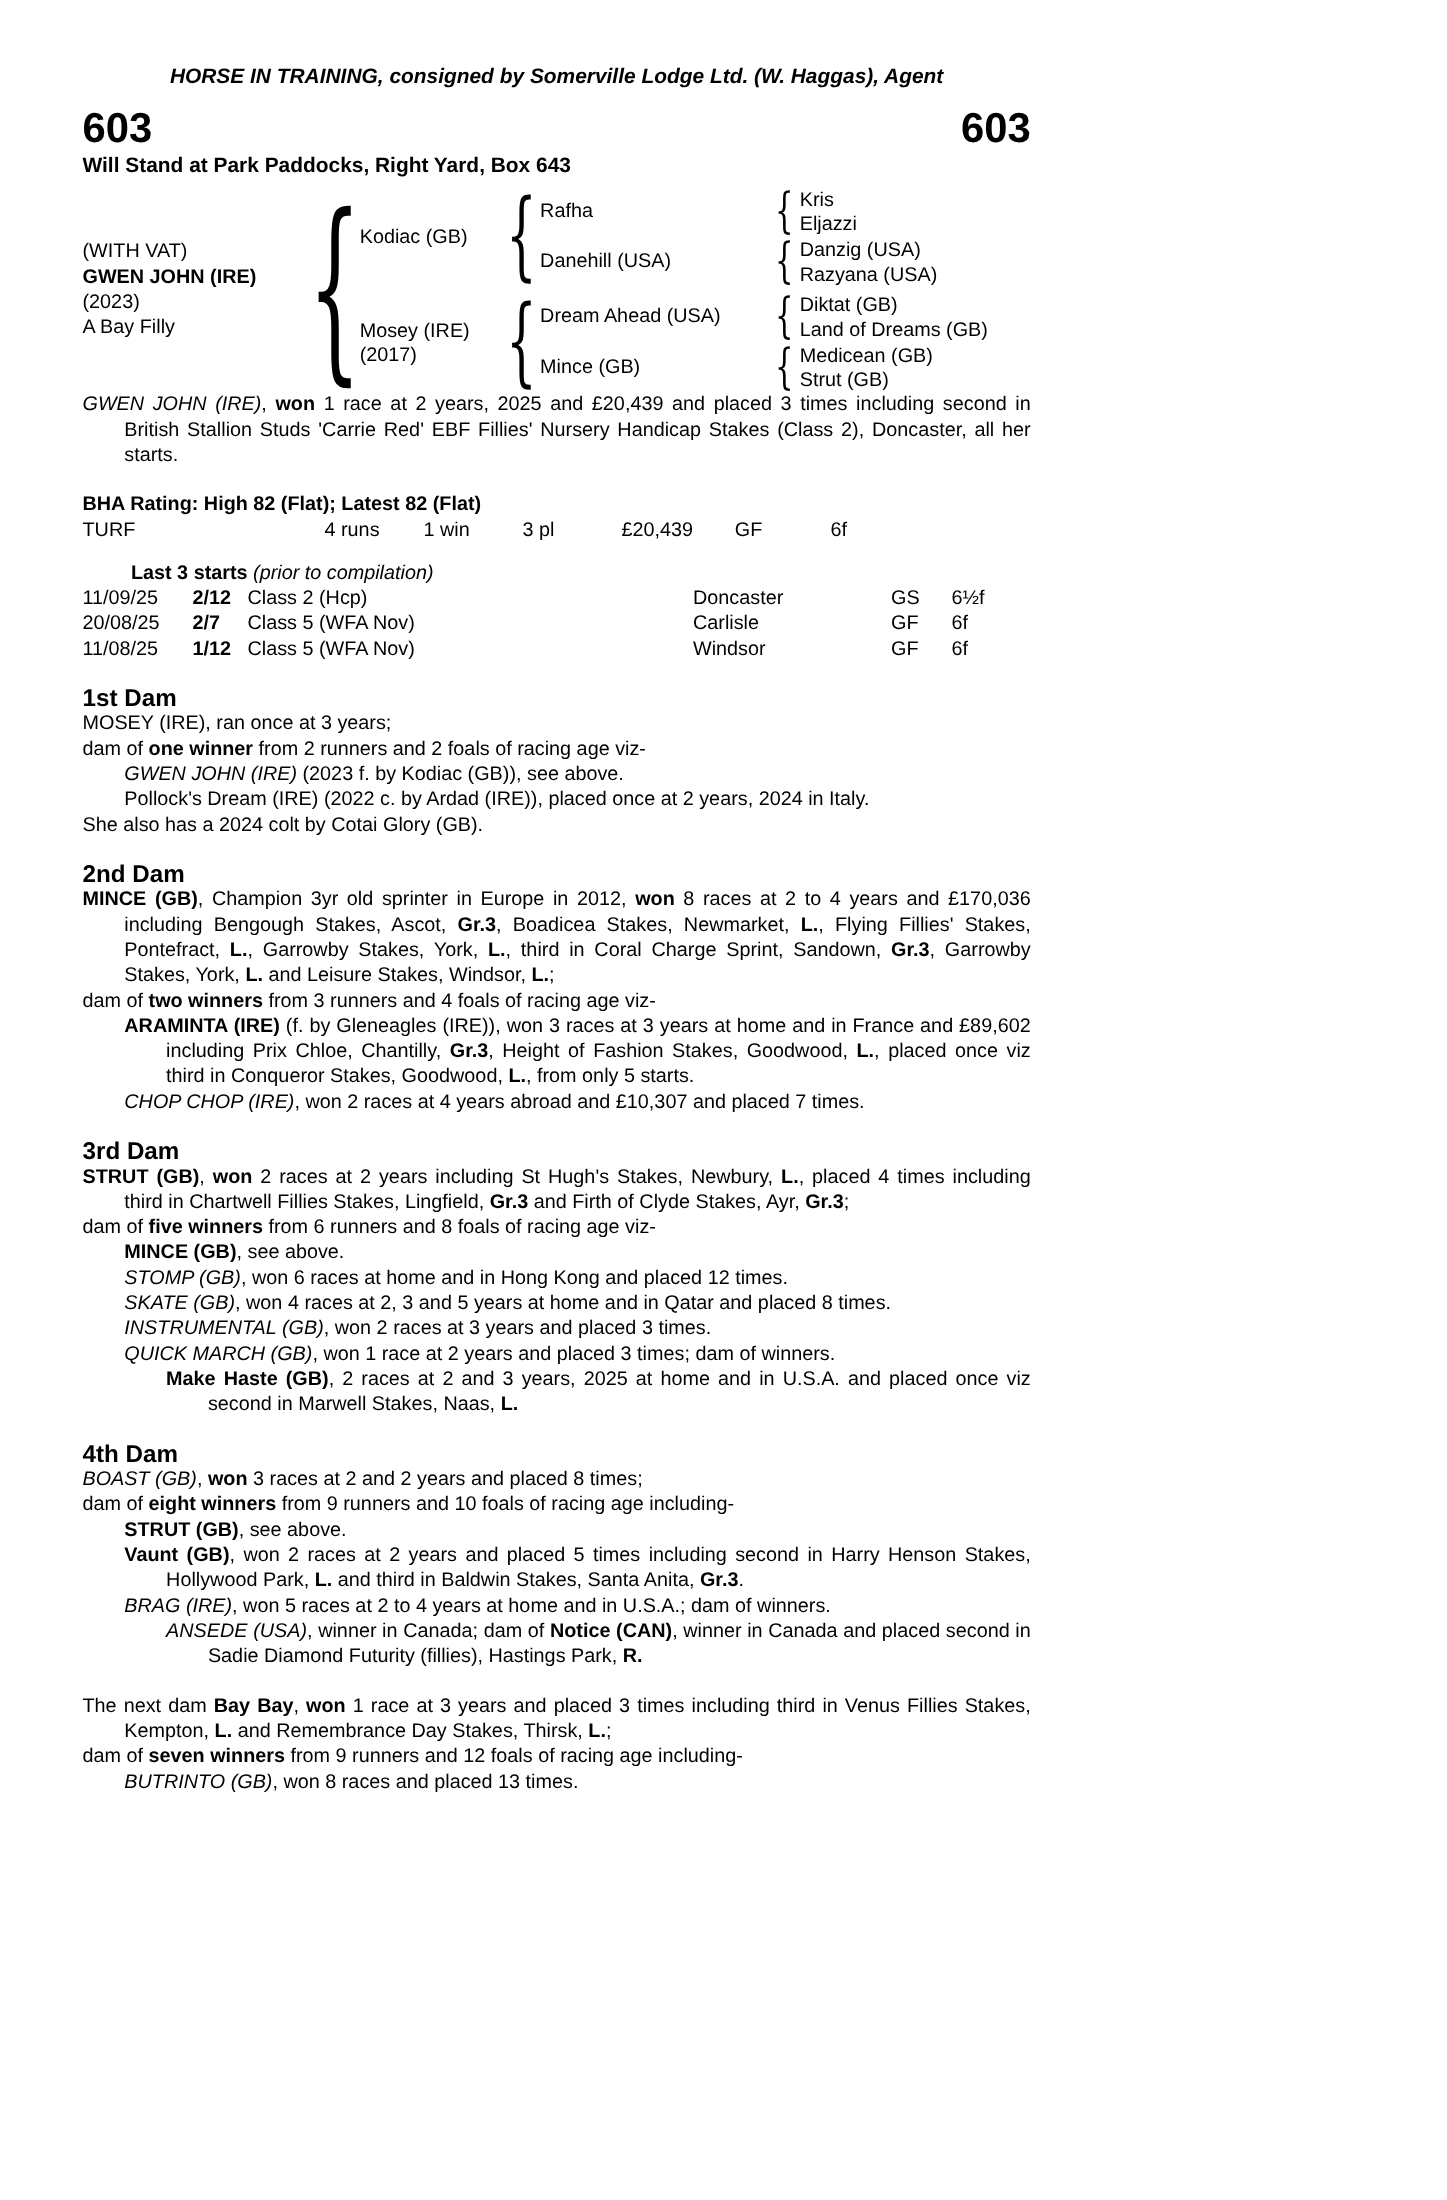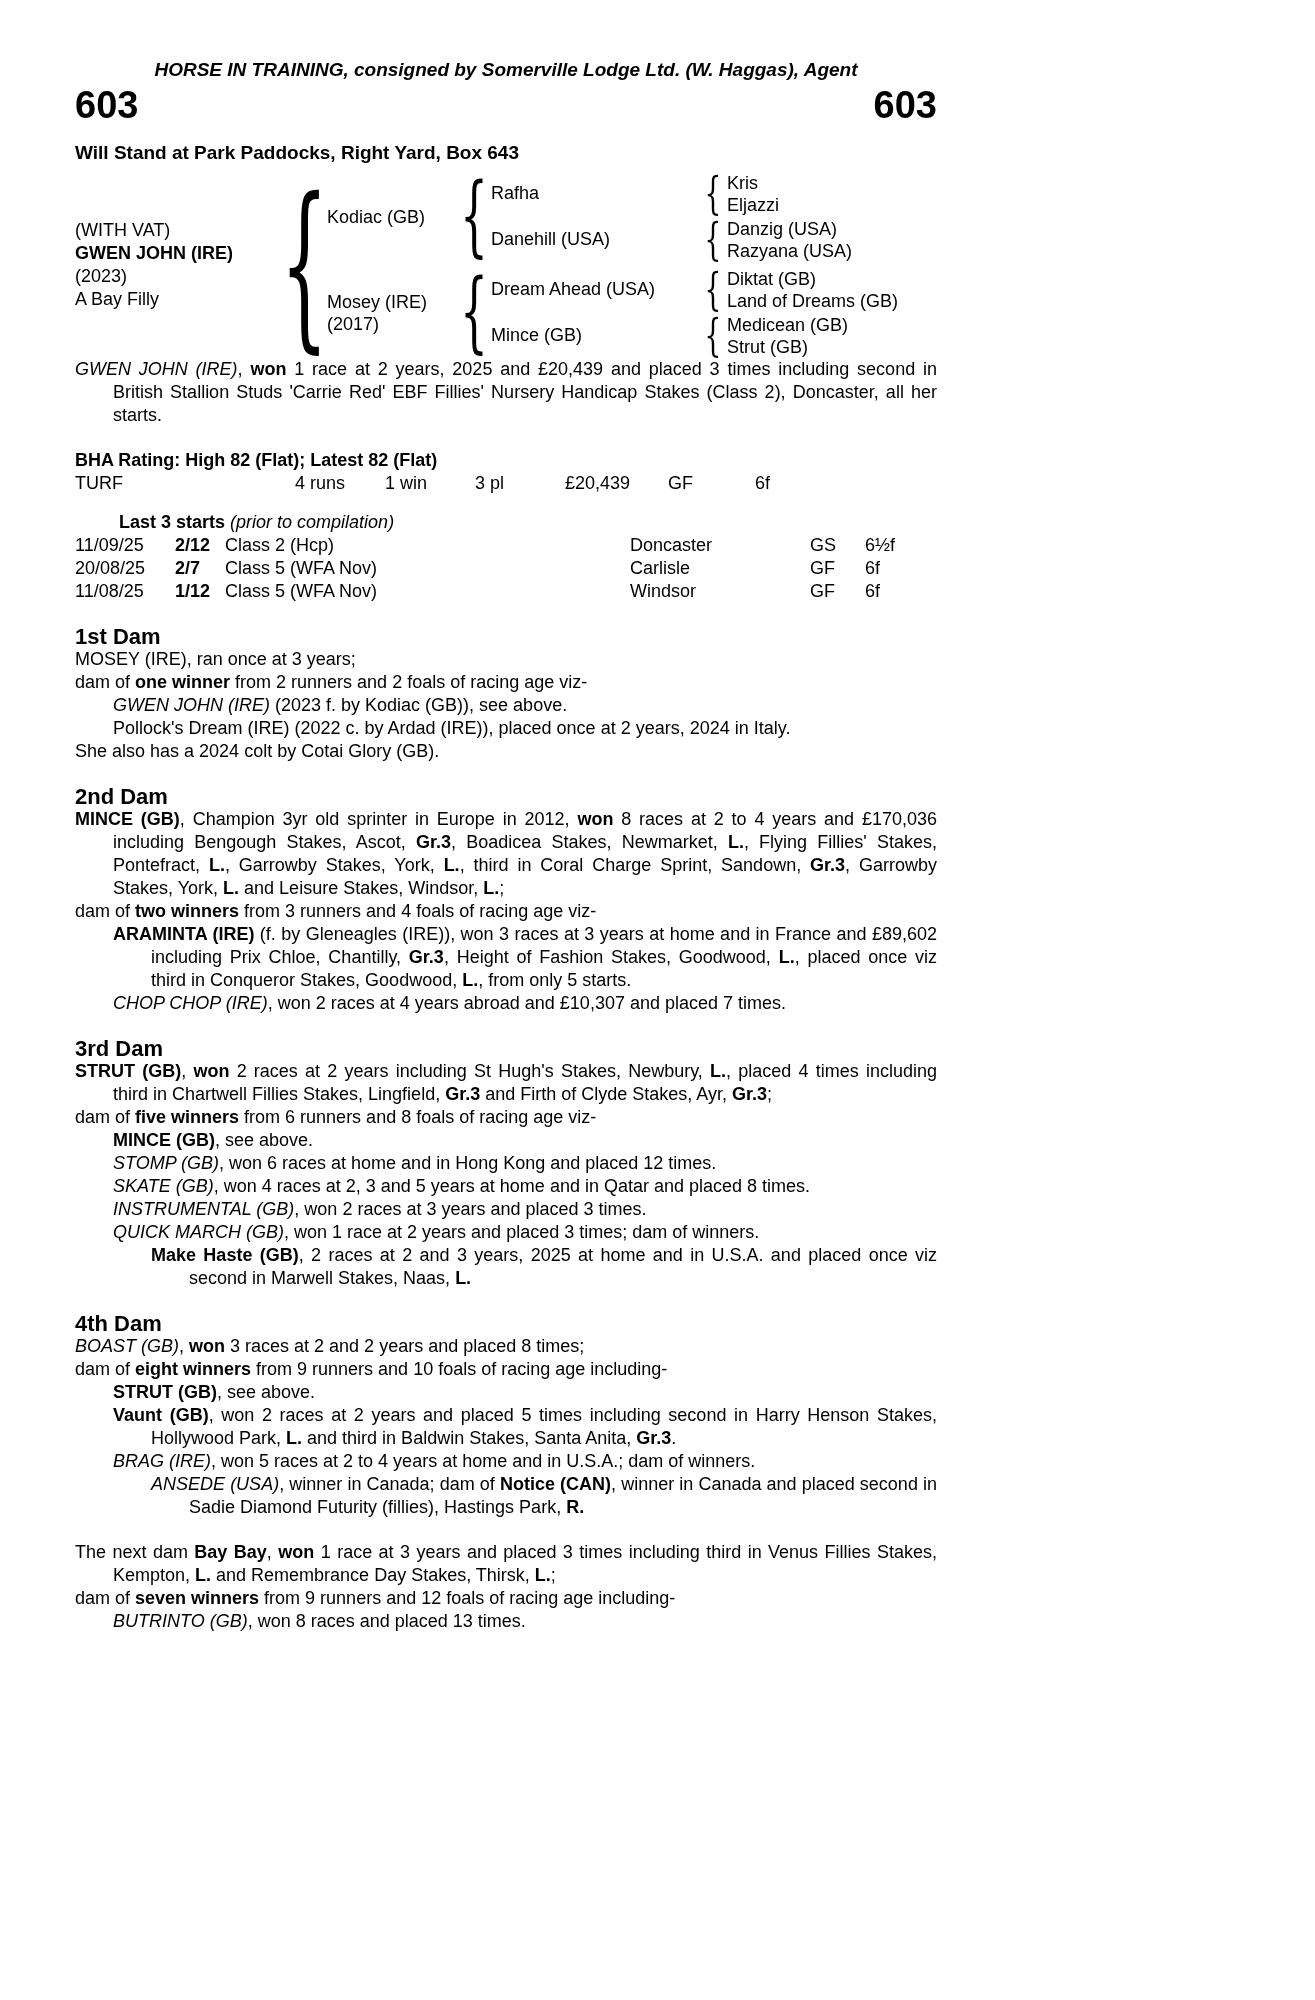--- a/index.html
+++ b/index.html
@@ -26,26 +26,26 @@
     font-style: italic;
     font-size: 19px;
     font-weight: bold;
   }
   .lot-row {
     display: flex;
     justify-content: space-between;
     font-weight: bold;
     font-size: 38px;
     line-height: 1.1;
-    margin-top: 4px;
+    margin-top: 16px;
   }
   .stand-line {
     font-weight: bold;
     font-size: 19px;
-    margin-top: 14px;
+    margin-top: 0;
   }
 
   
   .pedigree { display: flex; margin-top: 8px; }
   .ped-horse {
     width: 206px;
     display: flex;
     flex-direction: column;
     justify-content: center;
     line-height: 23px;

